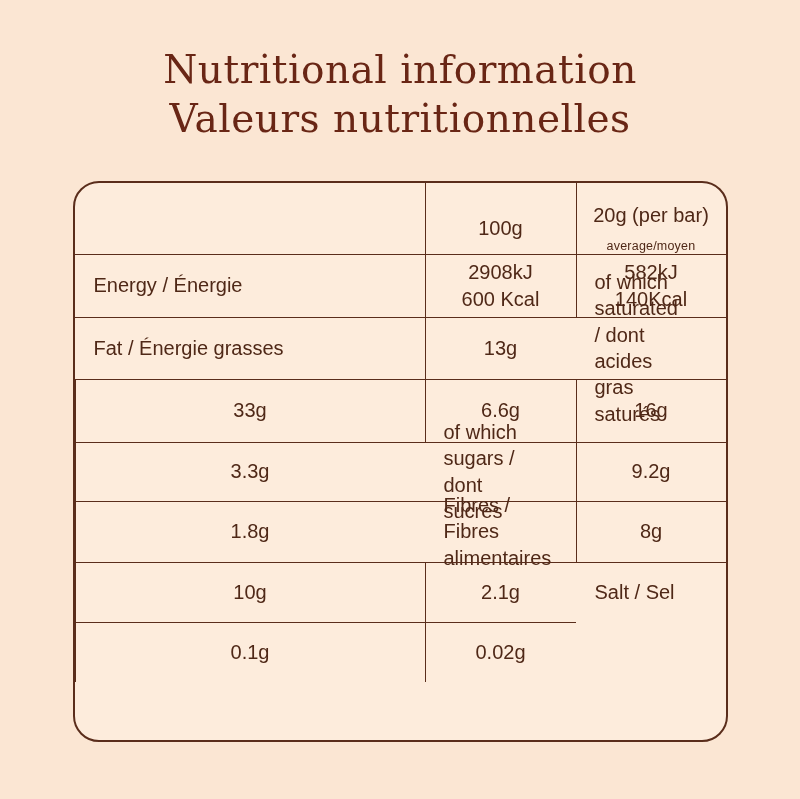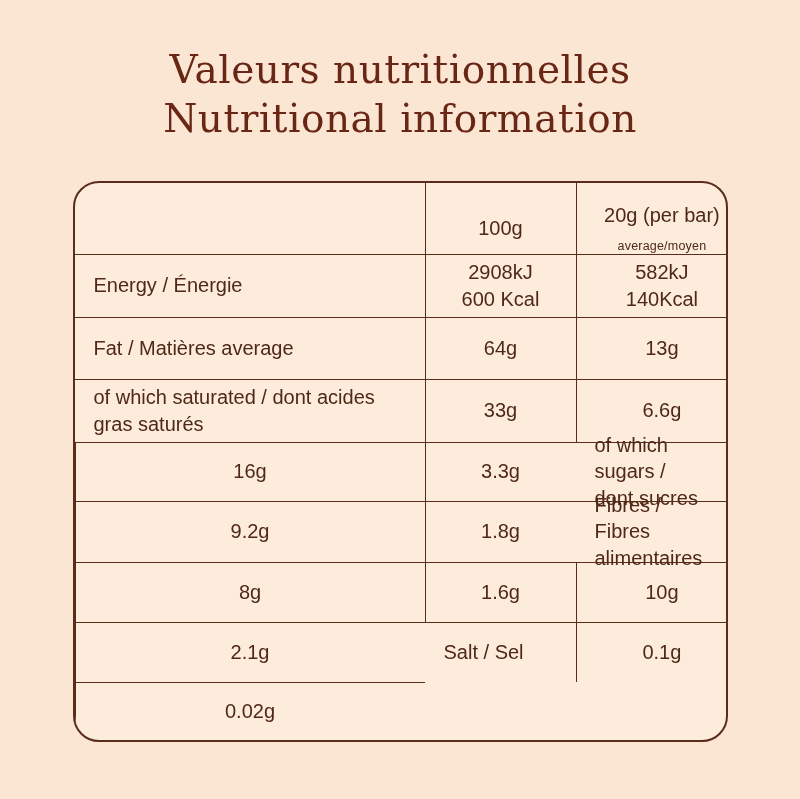--- a/index.html
+++ b/index.html
@@ -69,59 +69,57 @@
   .header-sub {
     font-size: 12.5px;
     margin-top: 10px;
     letter-spacing: 0.2px;
   }
 </style>
 </head>
 <body>
 
 <div class="title-block">
+  <span class="title-line">Nutritional information</span>
   <span class="title-line">Valeurs nutritionnelles</span>
-  <span class="title-line">Nutritional information</span>
 </div>
 
 <div class="nutri-table">
 
   <div class="cell label header-cell"></div>
   <div class="cell value header-cell">
     <span class="header-main">100g</span>
   </div>
   <div class="cell value header-cell">
     <span class="header-main">20g (per bar)</span>
     <span class="header-sub">average/moyen</span>
   </div>
 
   <div class="cell label body-row">Energy / Énergie</div>
   <div class="cell value body-row">2908kJ
 600 Kcal</div>
   <div class="cell value body-row">582kJ
 140Kcal</div>
 
-  <div class="cell label body-row">Fat / Matières average</div>
-  <div class="cell value body-row">64g</div>
+  <div class="cell label body-row">Fat / Énergie grasses</div>
   <div class="cell value body-row">13g</div>
 
   <div class="cell label body-row">of which saturated / dont acides gras saturés</div>
   <div class="cell value body-row">33g</div>
   <div class="cell value body-row">6.6g</div>
 
   <div class="cell value body-row">16g</div>
   <div class="cell value body-row">3.3g</div>
 
   <div class="cell label body-row">of which sugars / dont sucres</div>
   <div class="cell value body-row">9.2g</div>
   <div class="cell value body-row">1.8g</div>
 
   <div class="cell label body-row">Fibres / Fibres alimentaires</div>
   <div class="cell value body-row">8g</div>
-  <div class="cell value body-row">1.6g</div>
 
   <div class="cell value body-row">10g</div>
   <div class="cell value body-row">2.1g</div>
 
   <div class="cell label body-row">Salt / Sel</div>
   <div class="cell value body-row">0.1g</div>
   <div class="cell value body-row">0.02g</div>
 </div>
 
 </body></html>

